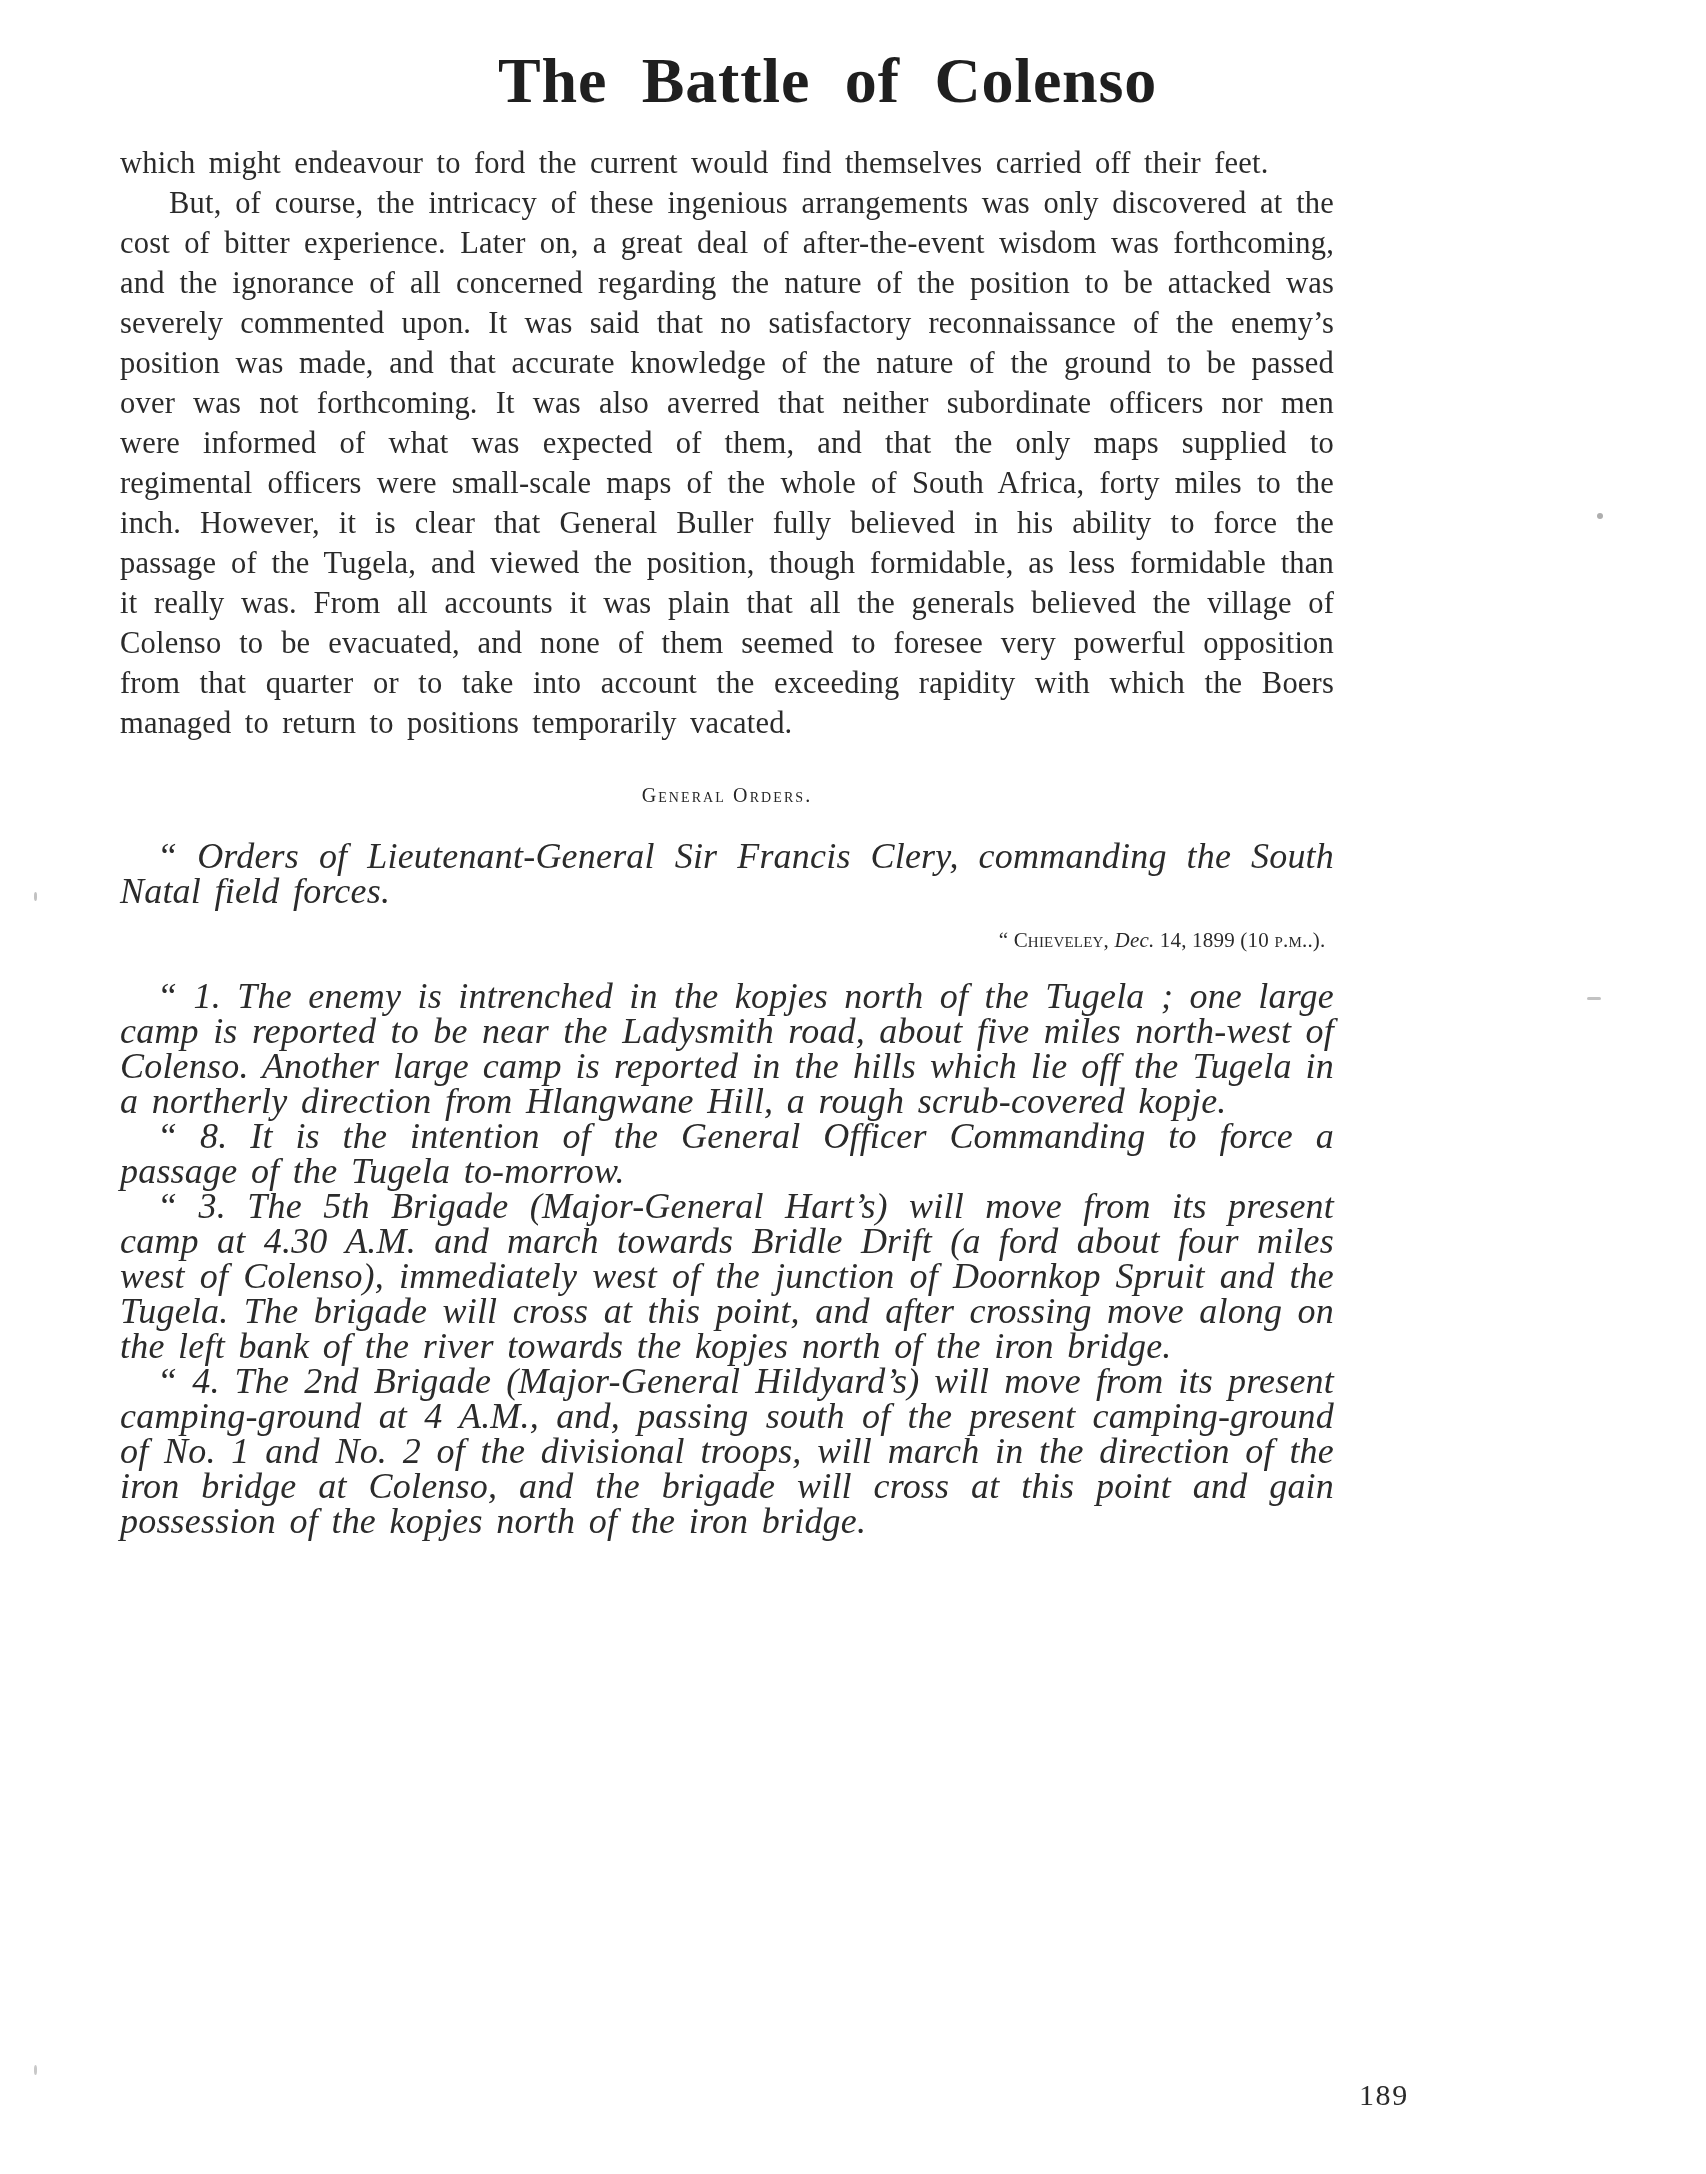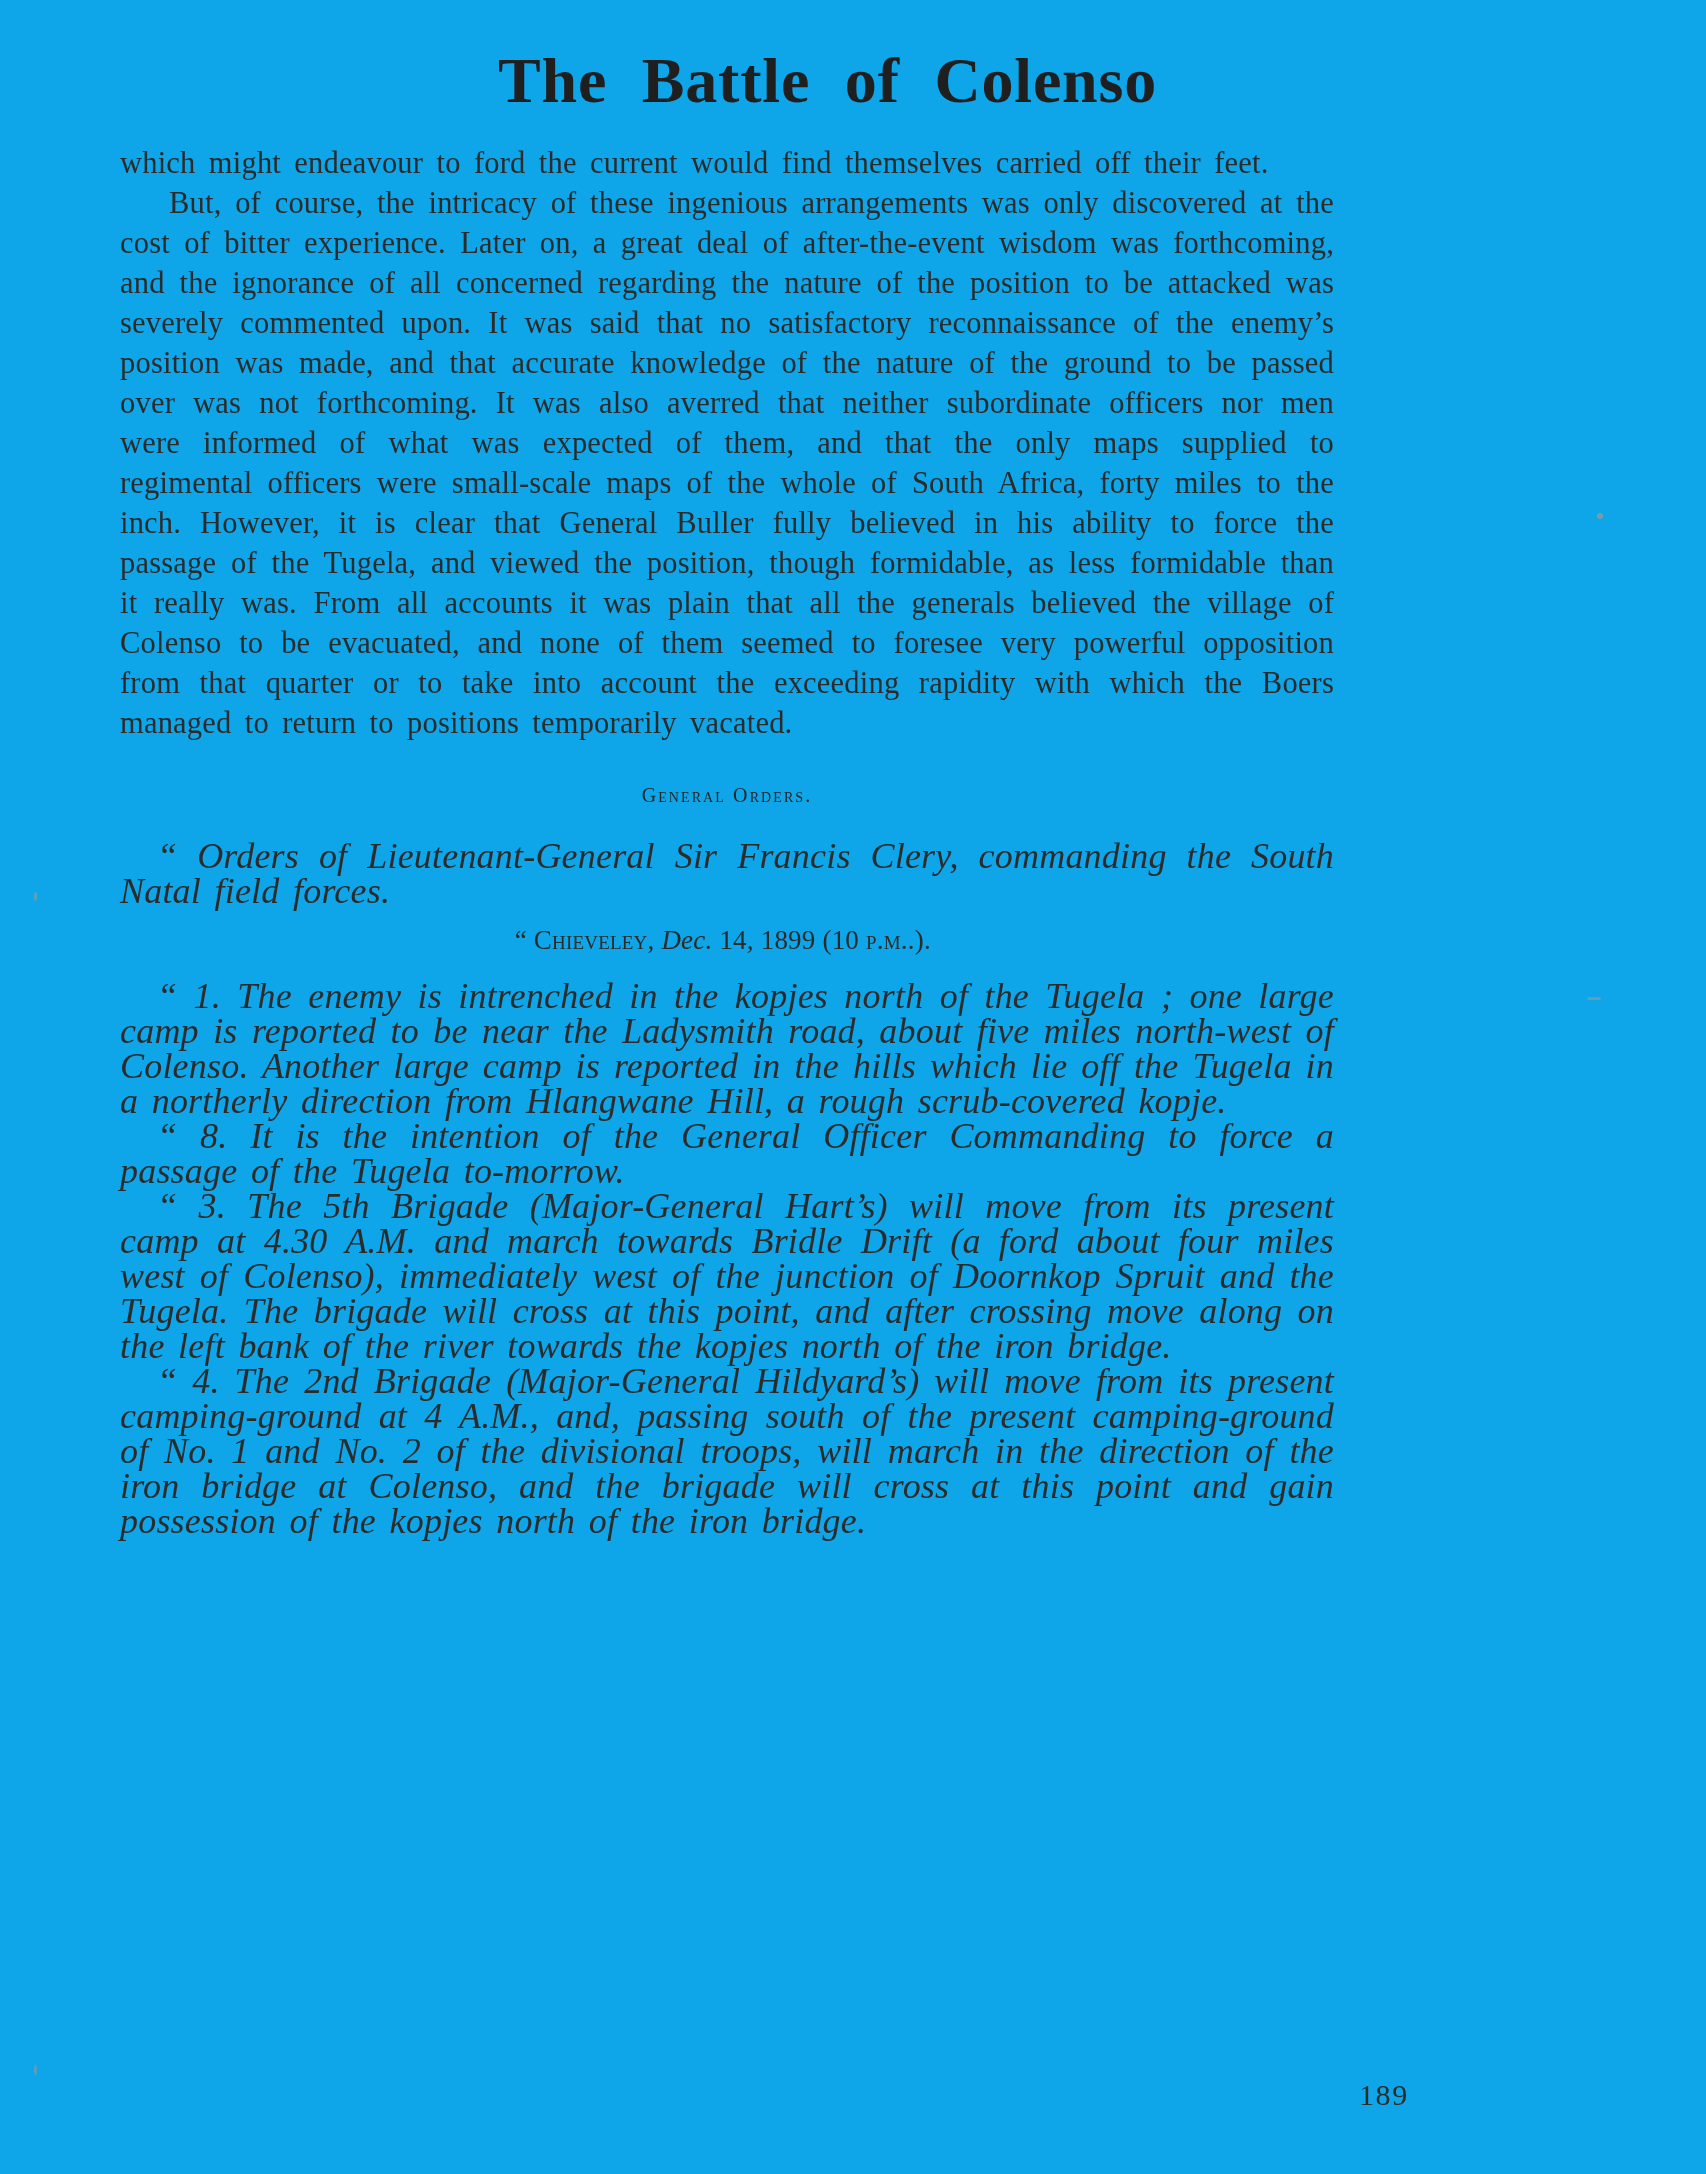--- a/index.html
+++ b/index.html
@@ -4,21 +4,21 @@
 <style>
   html, body {
     margin: 0;
     padding: 0;
     background: #e8e8e8;
   }
   .page {
     position: relative;
     width: 1706px;
     height: 2175px;
-    background: #0ea5e9;
+    background: #ffffff;
     font-family: "Liberation Serif", serif;
     color: #2b2b2b;
     overflow: hidden;
   }
   .title {
     margin: 44px 0 25.4px 0;
     padding: 0 246px 0 195px;
     text-align: center;
     font-size: 64px;
     font-weight: 600;
@@ -59,23 +59,23 @@
     text-indent: 37px;
     word-spacing: 0.12em;
     letter-spacing: 0.2px;
     font-style: italic;
   }
   .order.intro {
     margin-bottom: 12px;
   }
   .dateline {
     margin: 13.6px 8.5px 22px 0;
-    font-size: 27px;
+    font-size: 21px;
     line-height: 34px;
-    text-align: center;
+    text-align: right;
     letter-spacing: 0.2px;
   }
   .sc { font-variant: small-caps; }
   .it { font-style: italic; }
   .page-number {
     position: absolute;
     top: 2078px;
     left: 195px;
     width: 1214px;
     text-align: right;

